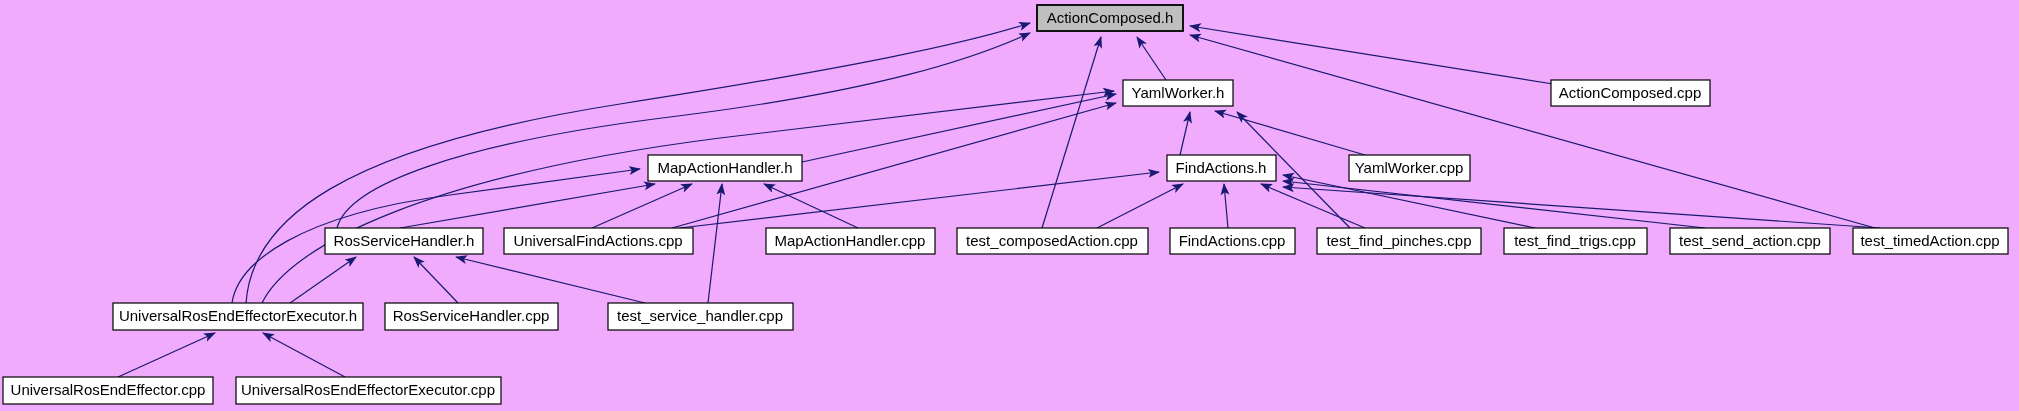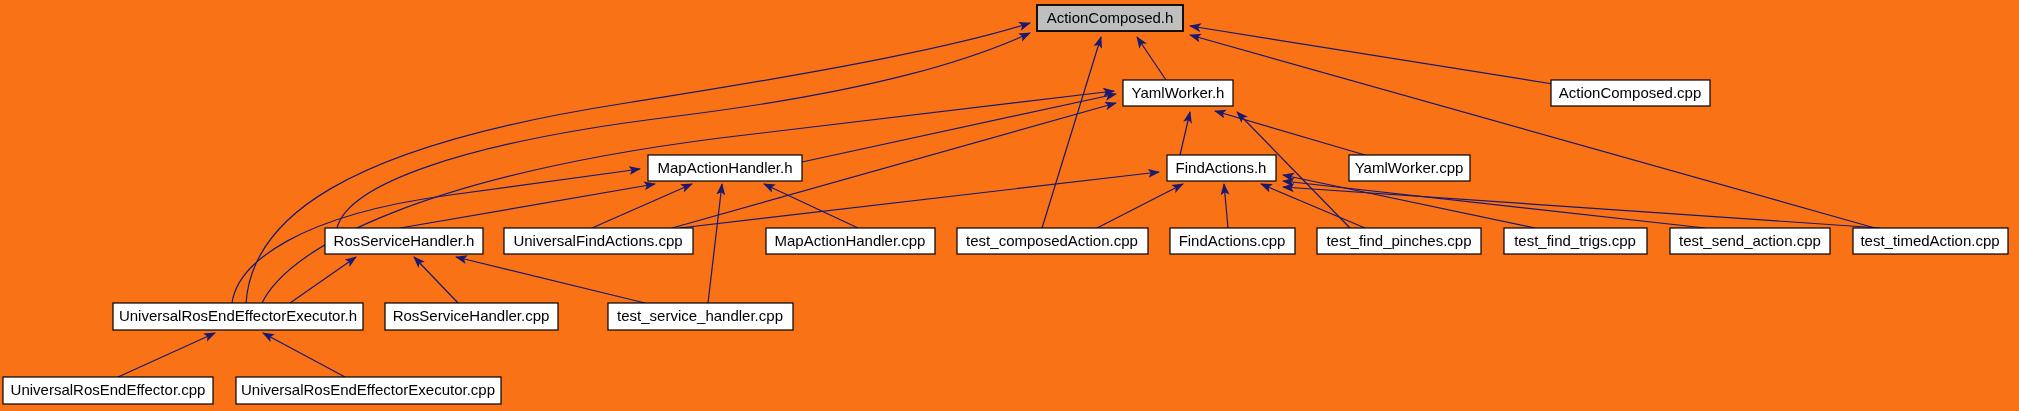--- a/index.html
+++ b/index.html
@@ -1,20 +1,20 @@
 <!DOCTYPE html>
 <html><head>
 <meta charset="utf-8">
 <style>
   html, body { margin: 0; padding: 0; background: #ffffff; }
   .canvas {
     position: relative;
     width: 2019px;
     height: 411px;
-    background: #f97316;
+    background: #f0abfc;
     font-family: "Liberation Sans", sans-serif;
     overflow: hidden;
   }
   svg { display: block; }
   .edge {
     fill: none;
     stroke: #191970;
     stroke-width: 1.2;
   }
   .node-rect {

